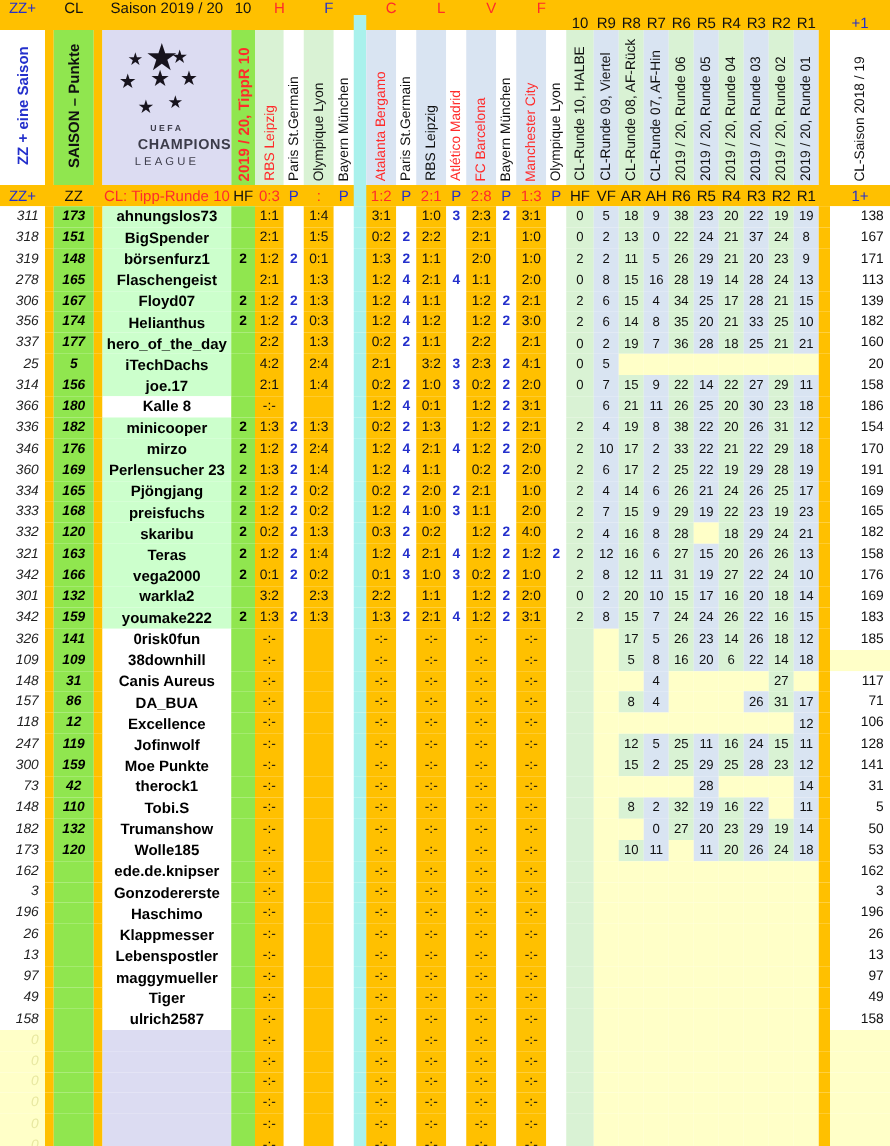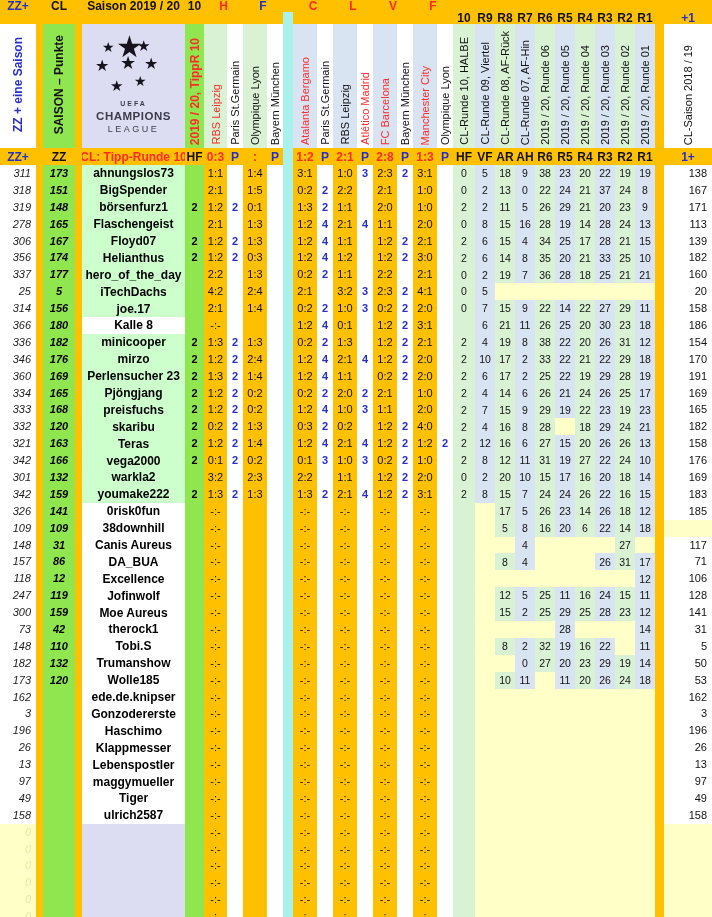--- a/index.html
+++ b/index.html
@@ -24,35 +24,35 @@
   .hftipc{background:#90E64F;font-weight:bold;}
   .scorec{background:#FFC000;color:#111;}
   .pcol{background:#fff;color:#2430CC;font-weight:bold;}
   .ptc{font-size:10.5px;color:#111;}
   .ptg{background:#D9F2D4;}
   .ptb{background:#D9E4F2;}
   .creamc{background:#FFFFC8;}
   .tc{background:#fff;justify-content:flex-end;padding-right:5px;color:#111;}
   .tc.creamc{background:#FFFFC8;}
   
-  .hb{font-weight:bold;font-size:12px;color:#111;}
+  .hb{font-weight:normal;font-size:12px;color:#111;}
   .hblue{color:#2430CC;}
   .hred{color:#FF2B2B;}
   
   .rcell{display:flex;justify-content:center;align-items:flex-end;padding-bottom:3px;}
   .rcell.vcenter{align-items:center;}
   .rot{writing-mode:vertical-rl;transform:rotate(180deg);font-size:11px;white-space:nowrap;color:#111;}
   .rot.bold{font-weight:bold;font-size:12px;}
   .rot.red{color:#FF2B2B;}
   .rot.blue{color:#2430CC;}
   
   .logo{position:relative;width:103px;height:124px;background:#DCDCF2;}
   .star{position:absolute;color:#17131d;line-height:1;}
   .logo-uefa{position:absolute;left:0;right:0;top:76px;text-align:center;font-size:7px;letter-spacing:2px;color:#3c3c4a;font-weight:bold;}
-  .logo-l1{position:absolute;left:0;right:0;top:86px;text-align:center;font-size:11.5px;font-weight:bold;letter-spacing:.5px;color:#3c3c4a;}
+  .logo-l1{position:absolute;left:0;right:0;top:86px;text-align:right;font-size:11.5px;font-weight:bold;letter-spacing:.5px;color:#3c3c4a;}
   .logo-l2{position:absolute;left:0;right:0;top:100px;text-align:center;font-size:9px;font-weight:normal;letter-spacing:2.5px;color:#3c3c4a;}
   
   .platz-overlay{position:absolute;left:82px;top:824px;width:103px;height:92px;display:flex;flex-direction:column;justify-content:center;gap:5px;text-align:center;color:#2430CC;font-weight:bold;font-size:12px;pointer-events:none;}
 </style>
 </head>
 <body>
 
 <div class="sheet">
   <div id="h1row" class="row h1">
       <div class="c hb hblue" style="grid-column: 1 / span 1;">ZZ+</div>
@@ -1067,21 +1067,21 @@
         <div class="c ptc ptg">15</div>
         <div class="c ptc ptb">11</div>
         <div class="c sepc"></div>
         <div class="c tc">128</div>
       </div>
       <div class="row drow">
         <div class="c zzc">300</div>
         <div class="c sepc"></div>
         <div class="c clc">159</div>
         <div class="c sepc"></div>
-        <div class="c namec w">Moe Aureus</div>
+        <div class="c namec w">Moe Punkte</div>
         <div class="c hftipc"></div>
         <div class="c scorec">-:-</div>
         <div class="c pcol"></div>
         <div class="c scorec"></div>
         <div class="c pcol"></div>
         <div class="c tealc"></div>
         <div class="c scorec">-:-</div>
         <div class="c pcol"></div>
         <div class="c scorec">-:-</div>
         <div class="c pcol"></div>

